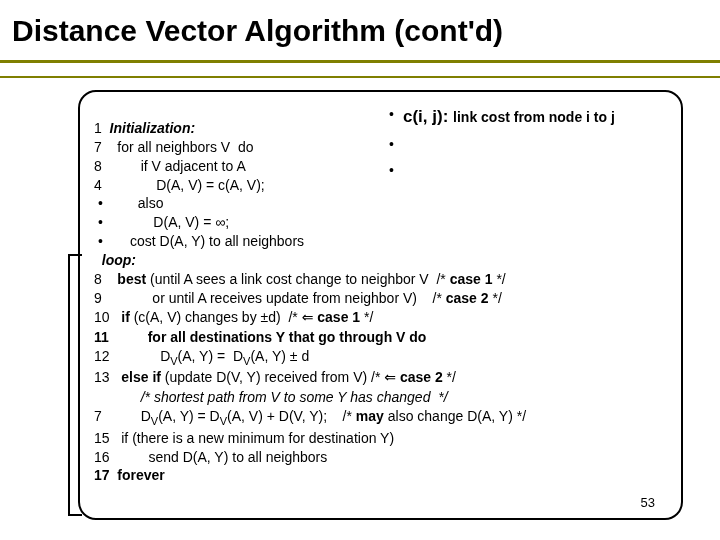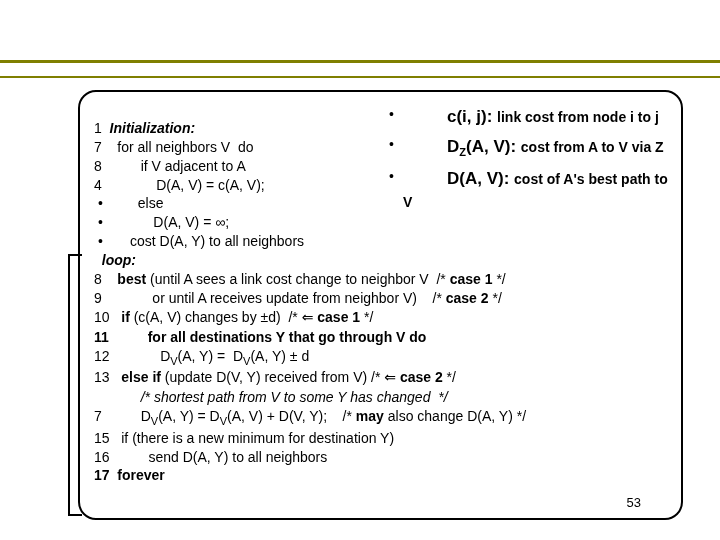--- a/index.html
+++ b/index.html
@@ -64,25 +64,25 @@
     line-height: 1.55;
   }
   .note-row {
     display: flex;
     padding-bottom: 4px;
   }
   .disc {
     width: 14px;
     flex: 0 0 14px;
   }
-  .bigfn { font-size: 17px; font-weight: bold; margin-left: 44px; }
+  .bigfn { font-size: 17px; font-weight: bold; }
   .sub { font-size: 11px; vertical-align: sub; }
   .page-num {
     position: absolute;
-    right: 40px;
+    right: 26px;
     bottom: 8px;
     font-size: 13px;
   }
   .larrow {
     font-family: "Times New Roman", serif;
   }
   .loopbar {
     position: absolute;
     left: 68px;
     top: 254px;
@@ -93,57 +93,50 @@
     border-bottom: 2px solid #000;
   }
   b { font-weight: bold; }
   i { }
 </style>
 </head>
 <body>
 
 <div class="slide">
 
+  <div class="title">Distance Vector Algorithm (cont'd)</div>
   <div class="hr-olive"></div>
   <div class="hr-olive2"></div>
 
   <div class="loopbar"></div>
 
   <div class="content-box">
 
     <div class="note-list">
       <div class="note-row">
         <span class="disc">•</span>
         <span>
           <span class="bigfn">c(i, j): </span>
           <b><span>link cost from node i to j</span></b>
         </span>
       </div>
       <div class="note-row">
         <span class="disc">•</span>
-        <span>
-          <span class="bigfn"><span>D</span><span class="sub">Z</span><span>(A, V): </span></span>
-          <b><span>cost from A to V via Z</span></b>
-        </span>
       </div>
       <div class="note-row">
         <span class="disc">•</span>
-        <span>
-          <span class="bigfn">D(A, V): </span>
-          <b><span>cost of A's best path to V</span></b>
-        </span>
       </div>
     </div>
 
     <div class="pseudo">
 <span><span id="L1">1  <b><i>Initialization:</i></b></span></span>
 <span>7    for all neighbors V  do</span>
 <span>8          if V adjacent to A</span>
 <span>4              D(A, V) = c(A, V);</span>
-<span> •         else</span>
+<span> •         also</span>
 <span> •             D(A, V) = ∞;</span>
 <span> •       cost D(A, Y) to all neighbors</span>
 <span><b><i>  loop:</i></b></span>
 <span><span id="L9">8    <b>best</b> (until A sees a link cost change to neighbor V  /* <b>case 1</b> */</span></span>
 <span><span id="L10">9             or until A receives update from neighbor V)    /* <b>case 2</b> */</span></span>
 <span><span id="L11">10   <b>if</b> (c(A, V) changes by ±d)  /* <span class="larrow">⇐</span> <b>case 1</b> */</span></span>
 <span><b>11          for all destinations Y that go through V do</b></span>
 <span><span>12             D</span><span class="sub">V</span><span>(A, Y) =  D</span><span class="sub">V</span><span>(A, Y) ± d</span></span>
 <span><span id="L14">13   <b>else if</b> (update D(V, Y) received from V) /* <span class="larrow">⇐</span> <b>case 2</b> */</span></span>
 <span><i>            /* shortest path from V to some Y has changed  */</i></span>

